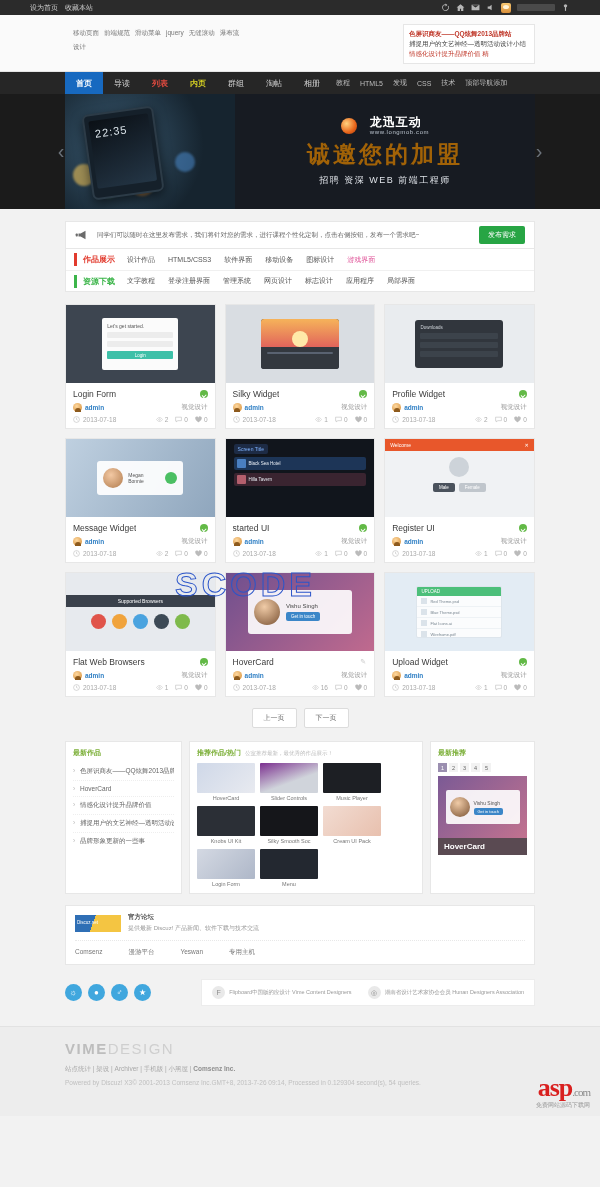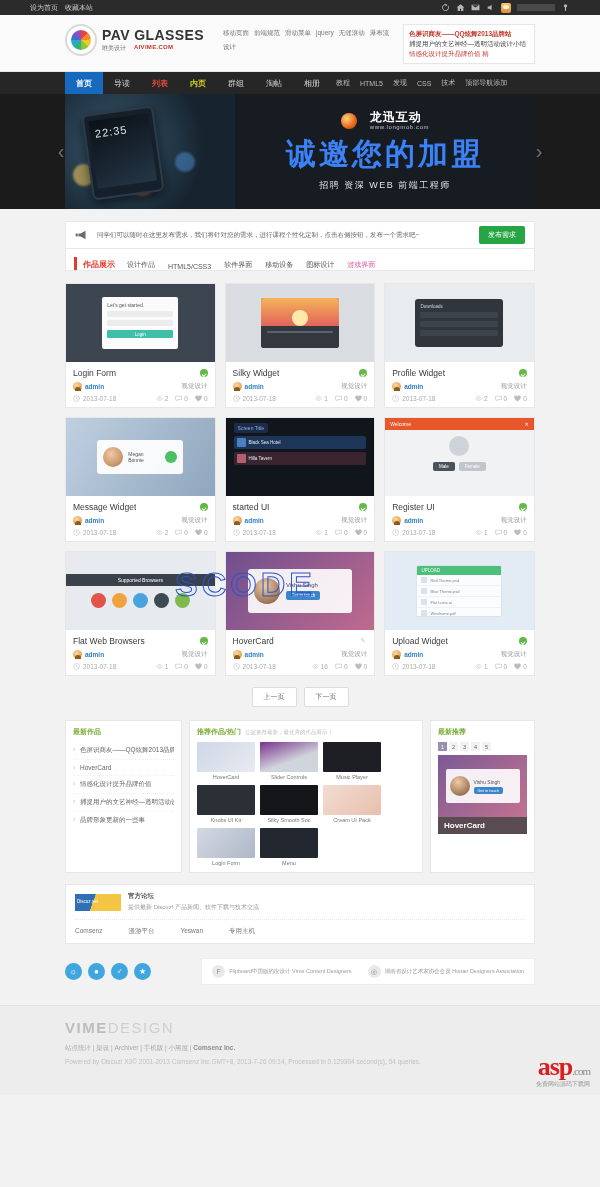--- a/index.html
+++ b/index.html
@@ -65,35 +65,35 @@
       #101a22; position: relative; overflow: hidden; }
   .phone { position: absolute; left: 22px; top: 16px; width: 72px; height: 86px; background: #15202a; border: 2px solid #2c3b47; border-radius: 6px; transform: rotate(-8deg); box-shadow: 0 4px 12px rgba(0,0,0,.6); }
   .phone .scr { position: absolute; inset: 5px 4px 9px 4px; background: linear-gradient(160deg,#0b1016,#243646); border-radius: 2px; }
   .phone .time { position: absolute; top: 12px; left: 9px; color: #dfe8ee; font-size: 11px; letter-spacing: 1px; }
   .bokeh { position: absolute; border-radius: 50%; filter: blur(1px); }
   .ban-right { flex: 1; background: #171b22; display: flex; flex-direction: column; align-items: center; justify-content: center; gap: 4px; }
   .brand-row { display: flex; align-items: center; gap: 13px; }
   .brand-badge { width: 16px; height: 16px; border-radius: 50%; background: radial-gradient(circle at 35% 35%, #ffd27f, #e8651a 60%, #a8380a); }
   .brand-txt .bt1 { color: #fff; font-size: 12px; font-weight: bold; letter-spacing: 1px; line-height: 1; }
   .brand-txt .bt2 { color: #b9c2cc; font-size: 6px; letter-spacing: .6px; margin-top: 1px; }
-  .slogan { color: #3b82f6; font-size: 30px; font-weight: bold; letter-spacing: 3px; text-align: right; }
+  .slogan { color: #a16207; font-size: 23px; font-weight: bold; letter-spacing: 3px; text-align: right; }
   .subslogan { color: #dfe3e8; font-size: 9px; letter-spacing: 1.5px; }
   .arrow { position: absolute; top: 44px; width: 16px; height: 26px; color: #6c737b; font-size: 20px; display: flex; align-items: center; justify-content: center; }
   .arrow.l { left: -12px; }
   .arrow.r { right: -12px; }
 
   
   .notice { background: #fff; border: 1px solid #e7e7e7; margin-top: 12px; height: 28px; display: flex; align-items: center; padding: 0 9px; gap: 8px; }
   .horn { width: 14px; height: 12px; flex: 0 0 auto; }
   .notice-txt { font-size: 6.5px; color: #666; flex: 1; white-space: nowrap; overflow: hidden; }
   .notice-btn { background: #27a544; color: #fff; font-size: 7px; padding: 4px 9px; border-radius: 2px; white-space: nowrap; }
 
   
   .filters { background: #fff; border: 1px solid #e7e7e7; border-top: 0; margin-bottom: 12px; }
-  .frow { display: flex; align-items: flex-end; height: 21px; padding-left: 0; }
+  .frow { display: flex; align-items: center; height: 21px; padding-left: 0; }
   .frow + .frow { border-top: 1px solid #f0f0f0; }
   .fbar { width: 3px; height: 13px; margin: 0 6px 0 8px; }
   .fbar.red { background: #e23b2e; }
   .fbar.green { background: #3cb54a; }
   .fhead { font-size: 8px; font-weight: bold; margin-right: 12px; }
   .fhead.red { color: #e23b2e; }
   .fhead.green { color: #3cb54a; }
   .fitem { font-size: 7px; color: #555; margin-right: 13px; white-space: nowrap; }
   .fitem.hl { color: #e0569a; }
 
@@ -246,32 +246,20 @@
       <svg class="tb-icon" viewBox="0 0 16 16">
           <circle cx="8" cy="5" r="3"></circle>
           <rect x="7" y="7" width="2" height="7"></rect>
         </svg>
     </div>
   </div>
 </div>
 
 <header class="site">
   <div class="wrap">
-    <div class="logo">
-      <div class="logo-mark">
-          <div class="pie"></div>
-        </div>
-      <div class="logo-text">
-        <div class="l1">PAV GLASSES</div>
-        <div class="l2">
-          <span>唯美设计</span>
-          <span class="brand">AIVIME.COM</span>
-        </div>
-      </div>
-    </div>
 
     <div class="searchcol">
       <div class="hotwords">
         <span>移动页面</span>
         <span>前端规范</span>
         <span>滑动菜单</span>
         <span>jquery</span>
         <span>无缝滚动</span>
         <span>瀑布流</span>
         <span>设计</span>
@@ -346,20 +334,31 @@
   <div class="filters">
     <div class="frow">
       <span class="fbar red"></span>
       <span class="fhead red">作品展示</span>
       <span class="fitem">设计作品</span>
       <span class="fitem">HTML5/CSS3</span>
       <span class="fitem">软件界面</span>
       <span class="fitem">移动设备</span>
       <span class="fitem">图标设计</span>
       <span class="fitem hl">游戏界面</span>
+    </div>
+    <div class="frow">
+      <span class="fbar green"></span>
+      <span class="fhead green">资源下载</span>
+      <span class="fitem">文字教程</span>
+      <span class="fitem">登录注册界面</span>
+      <span class="fitem">管理系统</span>
+      <span class="fitem">网页设计</span>
+      <span class="fitem">标志设计</span>
+      <span class="fitem">应用程序</span>
+      <span class="fitem">局部界面</span>
     </div>
   </div>
 
   <div class="grid">
 
     <div class="card">
       <div class="thumb t-login">
         <div class="box">
             <div class="h">Let's get started.</div>
             <div class="f"></div>

